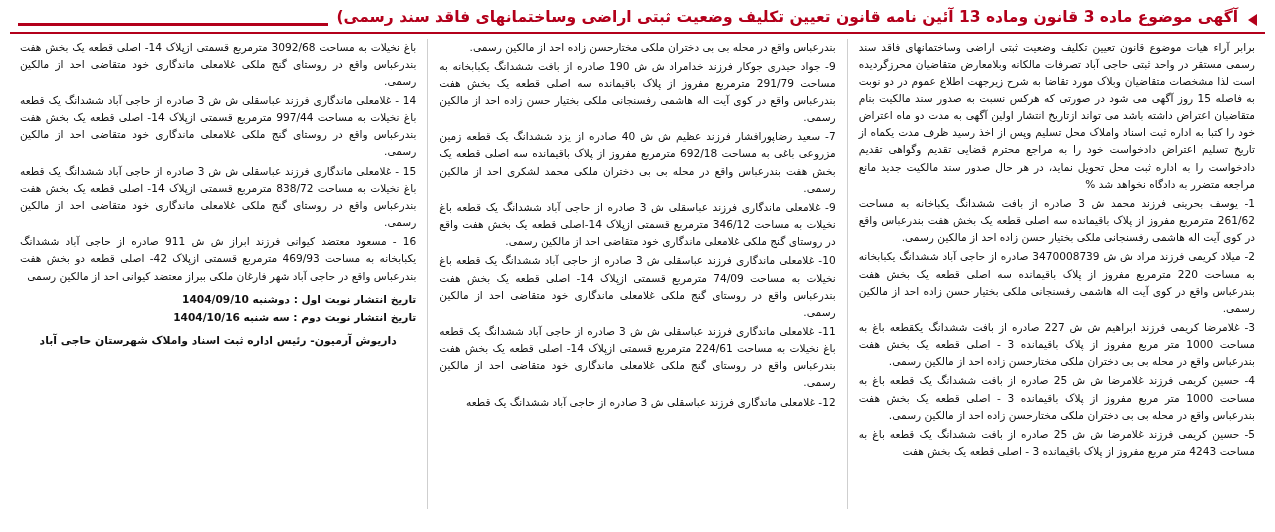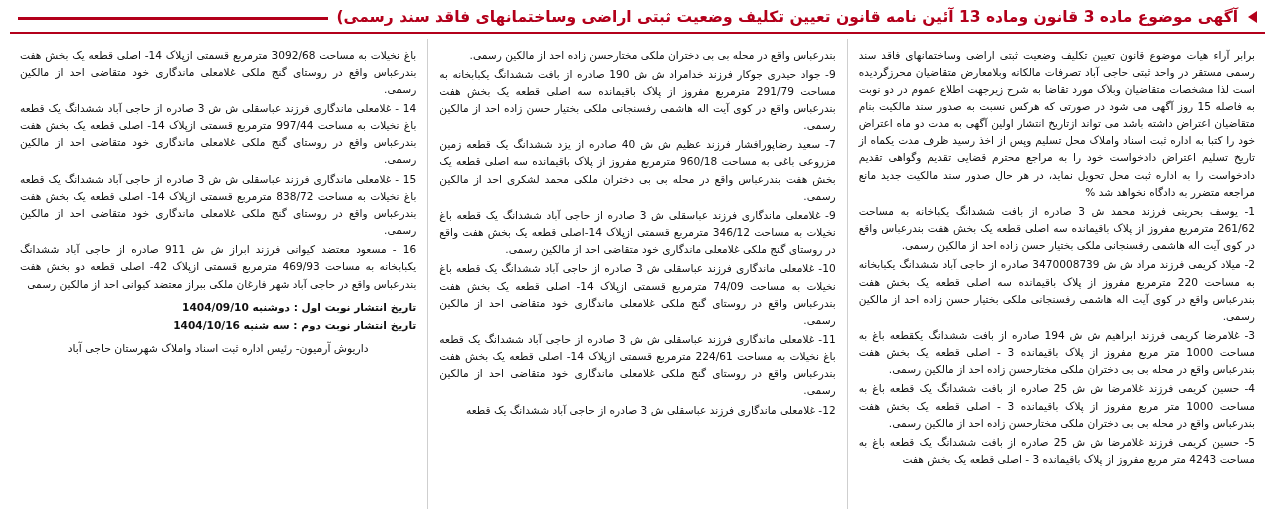--- a/index.html
+++ b/index.html
@@ -18,21 +18,21 @@
     position: relative;
     width: 1275px;
     height: 532px;
     box-sizing: border-box;
     padding: 6px 10px 0 10px;
     background: #ffffff;
   }
   
   .header {
     display: flex;
-    align-items: center;
+    align-items: flex-end;
     justify-content: flex-start;
     gap: 8px;
     padding: 2px 8px 4px 8px;
   }
   .header-title {
     color: #b3001b;
     font-weight: bold;
     font-size: 15.5px;
     letter-spacing: 0;
     white-space: nowrap;
@@ -65,37 +65,36 @@
     height: 470px;
   }
   .col {
     flex: 1 1 33.33%;
     padding: 0 10px;
     box-sizing: border-box;
     direction: rtl;
     text-align: justify;
     font-size: 10.6px;
     line-height: 1.62;
-    margin-top: 8px;
   }
   .col-divider {
     width: 1px;
     background: #cfcfcf;
     margin: 0 1px;
     flex: 0 0 1px;
   }
   p.para {
     margin: 0 0 2px 0;
     text-align: justify;
     text-justify: inter-word;
   }
   .sign-block {
     margin-top: 6px;
     text-align: center;
-    font-weight: normal;
+    font-weight: bold;
     font-size: 10.8px;
     line-height: 1.75;
   }
   .dates {
     margin-top: 5px;
     text-align: right;
     font-weight: bold;
     font-size: 10.6px;
     line-height: 1.7;
   }
@@ -130,31 +129,31 @@
   </div>
 
   <div class="rule-main"></div>
 
   <div class="columns">
 
     <div class="col">
       <p class="para">برابر آراء هیات موضوع قانون تعیین تکلیف وضعیت ثبتی اراضی وساختمانهای فاقد سند رسمی مستقر در واحد ثبتی حاجی آباد تصرفات مالکانه وبلامعارض متقاضیان محرزگردیده است لذا مشخصات متقاضیان وبلاک مورد تقاضا به شرح زیرجهت اطلاع عموم در دو نوبت به فاصله 15 روز آگهی می شود در صورتی که هرکس نسبت به صدور سند مالکیت بنام متقاضیان اعتراض داشته باشد می تواند ازتاریخ انتشار اولین آگهی به مدت دو ماه اعتراض خود را کتبا به اداره ثبت اسناد واملاک محل تسلیم وپس از اخذ رسید ظرف مدت یکماه از تاریخ تسلیم اعتراض دادخواست خود را به مراجع محترم قضایی تقدیم وگواهی تقدیم دادخواست را به اداره ثبت محل تحویل نماید، در هر حال صدور سند مالکیت جدید مانع مراجعه متضرر به دادگاه نخواهد شد %</p>
       <p class="para">1- یوسف بحرینی فرزند محمد ش 3 صادره از بافت ششدانگ یکباخانه به مساحت 261/62 مترمربع مفروز از پلاک باقیمانده سه اصلی قطعه یک بخش هفت بندرعباس واقع در کوی آیت اله هاشمی رفسنجانی ملکی بختیار حسن زاده احد از مالکین رسمی.</p>
       <p class="para">2- میلاد کریمی فرزند مراد ش ش 3470008739 صادره از حاجی آباد ششدانگ یکبابخانه به مساحت 220 مترمربع مفروز از پلاک باقیمانده سه اصلی قطعه یک بخش هفت بندرعباس واقع در کوی آیت اله هاشمی رفسنجانی ملکی بختیار حسن زاده احد از مالکین رسمی.</p>
-      <p class="para">3- غلامرضا کریمی فرزند ابراهیم ش ش 194 صادره از بافت  ششدانگ یکقطعه باغ به مساحت 1000 متر مربع مفروز از پلاک باقیمانده 3 - اصلی قطعه یک بخش هفت بندرعباس واقع در محله بی بی دختران ملکی مختارحسن زاده احد از مالکین رسمی.</p>
+      <p class="para">3- غلامرضا کریمی فرزند ابراهیم ش ش 227 صادره از بافت  ششدانگ یکقطعه باغ به مساحت 1000 متر مربع مفروز از پلاک باقیمانده 3 - اصلی قطعه یک بخش هفت بندرعباس واقع در محله بی بی دختران ملکی مختارحسن زاده احد از مالکین رسمی.</p>
       <p class="para">4- حسین کریمی فرزند غلامرضا ش ش 25 صادره از بافت ششدانگ یک قطعه باغ به مساحت 1000 متر مربع مفروز از پلاک باقیمانده 3 - اصلی قطعه یک بخش هفت بندرعباس واقع در محله بی بی دختران ملکی مختارحسن زاده احد از مالکین رسمی.</p>
       <p class="para">5- حسین کریمی فرزند غلامرضا ش ش 25 صادره از بافت ششدانگ یک قطعه باغ به مساحت 4243  متر مربع مفروز از پلاک باقیمانده 3 - اصلی  قطعه یک بخش هفت</p>
     </div>
 
     <div class="col-divider"></div>
 
     <div class="col">
       <p class="para">بندرعباس واقع در محله بی بی دختران ملکی مختارحسن زاده احد از مالکین رسمی.</p>
       <p class="para">9- جواد حیدری جوکار فرزند خدامراد  ش ش 190 صادره از بافت ششدانگ یکبابخانه به مساحت 291/79 مترمربع مفروز از پلاک باقیمانده سه اصلی  قطعه یک بخش هفت بندرعباس واقع در کوی آیت اله هاشمی رفسنجانی ملکی بختیار حسن زاده احد از مالکین رسمی.</p>
-      <p class="para">7- سعید رضاپورافشار فرزند عظیم ش ش 40 صادره از یزد ششدانگ یک قطعه زمین مزروعی باغی به مساحت 960/18 مترمربع مفروز از پلاک باقیمانده سه اصلی قطعه یک بخش هفت بندرعباس واقع در محله بی بی دختران ملکی محمد لشکری احد از مالکین رسمی.</p>
+      <p class="para">7- سعید رضاپورافشار فرزند عظیم ش ش 40 صادره از یزد ششدانگ یک قطعه زمین مزروعی باغی به مساحت 692/18 مترمربع مفروز از پلاک باقیمانده سه اصلی قطعه یک بخش هفت بندرعباس واقع در محله بی بی دختران ملکی محمد لشکری احد از مالکین رسمی.</p>
       <p class="para">9- غلامعلی ماندگاری فرزند عباسقلی ش 3 صادره از حاجی آباد ششدانگ یک قطعه باغ نخیلات به مساحت 346/12 مترمربع قسمتی ازپلاک 14-اصلی قطعه یک بخش هفت واقع در روستای گنج ملکی  غلامعلی ماندگاری خود متقاضی احد از مالکین رسمی.</p>
       <p class="para">10- غلامعلی ماندگاری فرزند عباسقلی ش 3 صادره از حاجی آباد ششدانگ یک قطعه باغ نخیلات به مساحت 74/09 مترمربع قسمتی ازپلاک 14- اصلی قطعه یک بخش هفت بندرعباس واقع در روستای گنج ملکی  غلامعلی ماندگاری خود متقاضی احد از مالکین رسمی.</p>
       <p class="para">11- غلامعلی ماندگاری فرزند عباسقلی ش ش 3 صادره از حاجی آباد ششدانگ یک قطعه باغ نخیلات به مساحت 224/61 مترمربع قسمتی ازپلاک 14- اصلی قطعه یک بخش هفت بندرعباس واقع در روستای گنج ملکی  غلامعلی ماندگاری خود متقاضی احد از مالکین رسمی.</p>
       <p class="para">12- غلامعلی ماندگاری فرزند عباسقلی ش 3 صادره از حاجی آباد ششدانگ یک قطعه</p>
     </div>
 
     <div class="col-divider"></div>
 
     <div class="col">
       <p class="para">باغ نخیلات به مساحت 3092/68 مترمربع قسمتی ازپلاک 14- اصلی قطعه یک بخش هفت بندرعباس واقع در روستای گنج ملکی  غلامعلی ماندگاری خود متقاضی احد از مالکین رسمی.</p>

